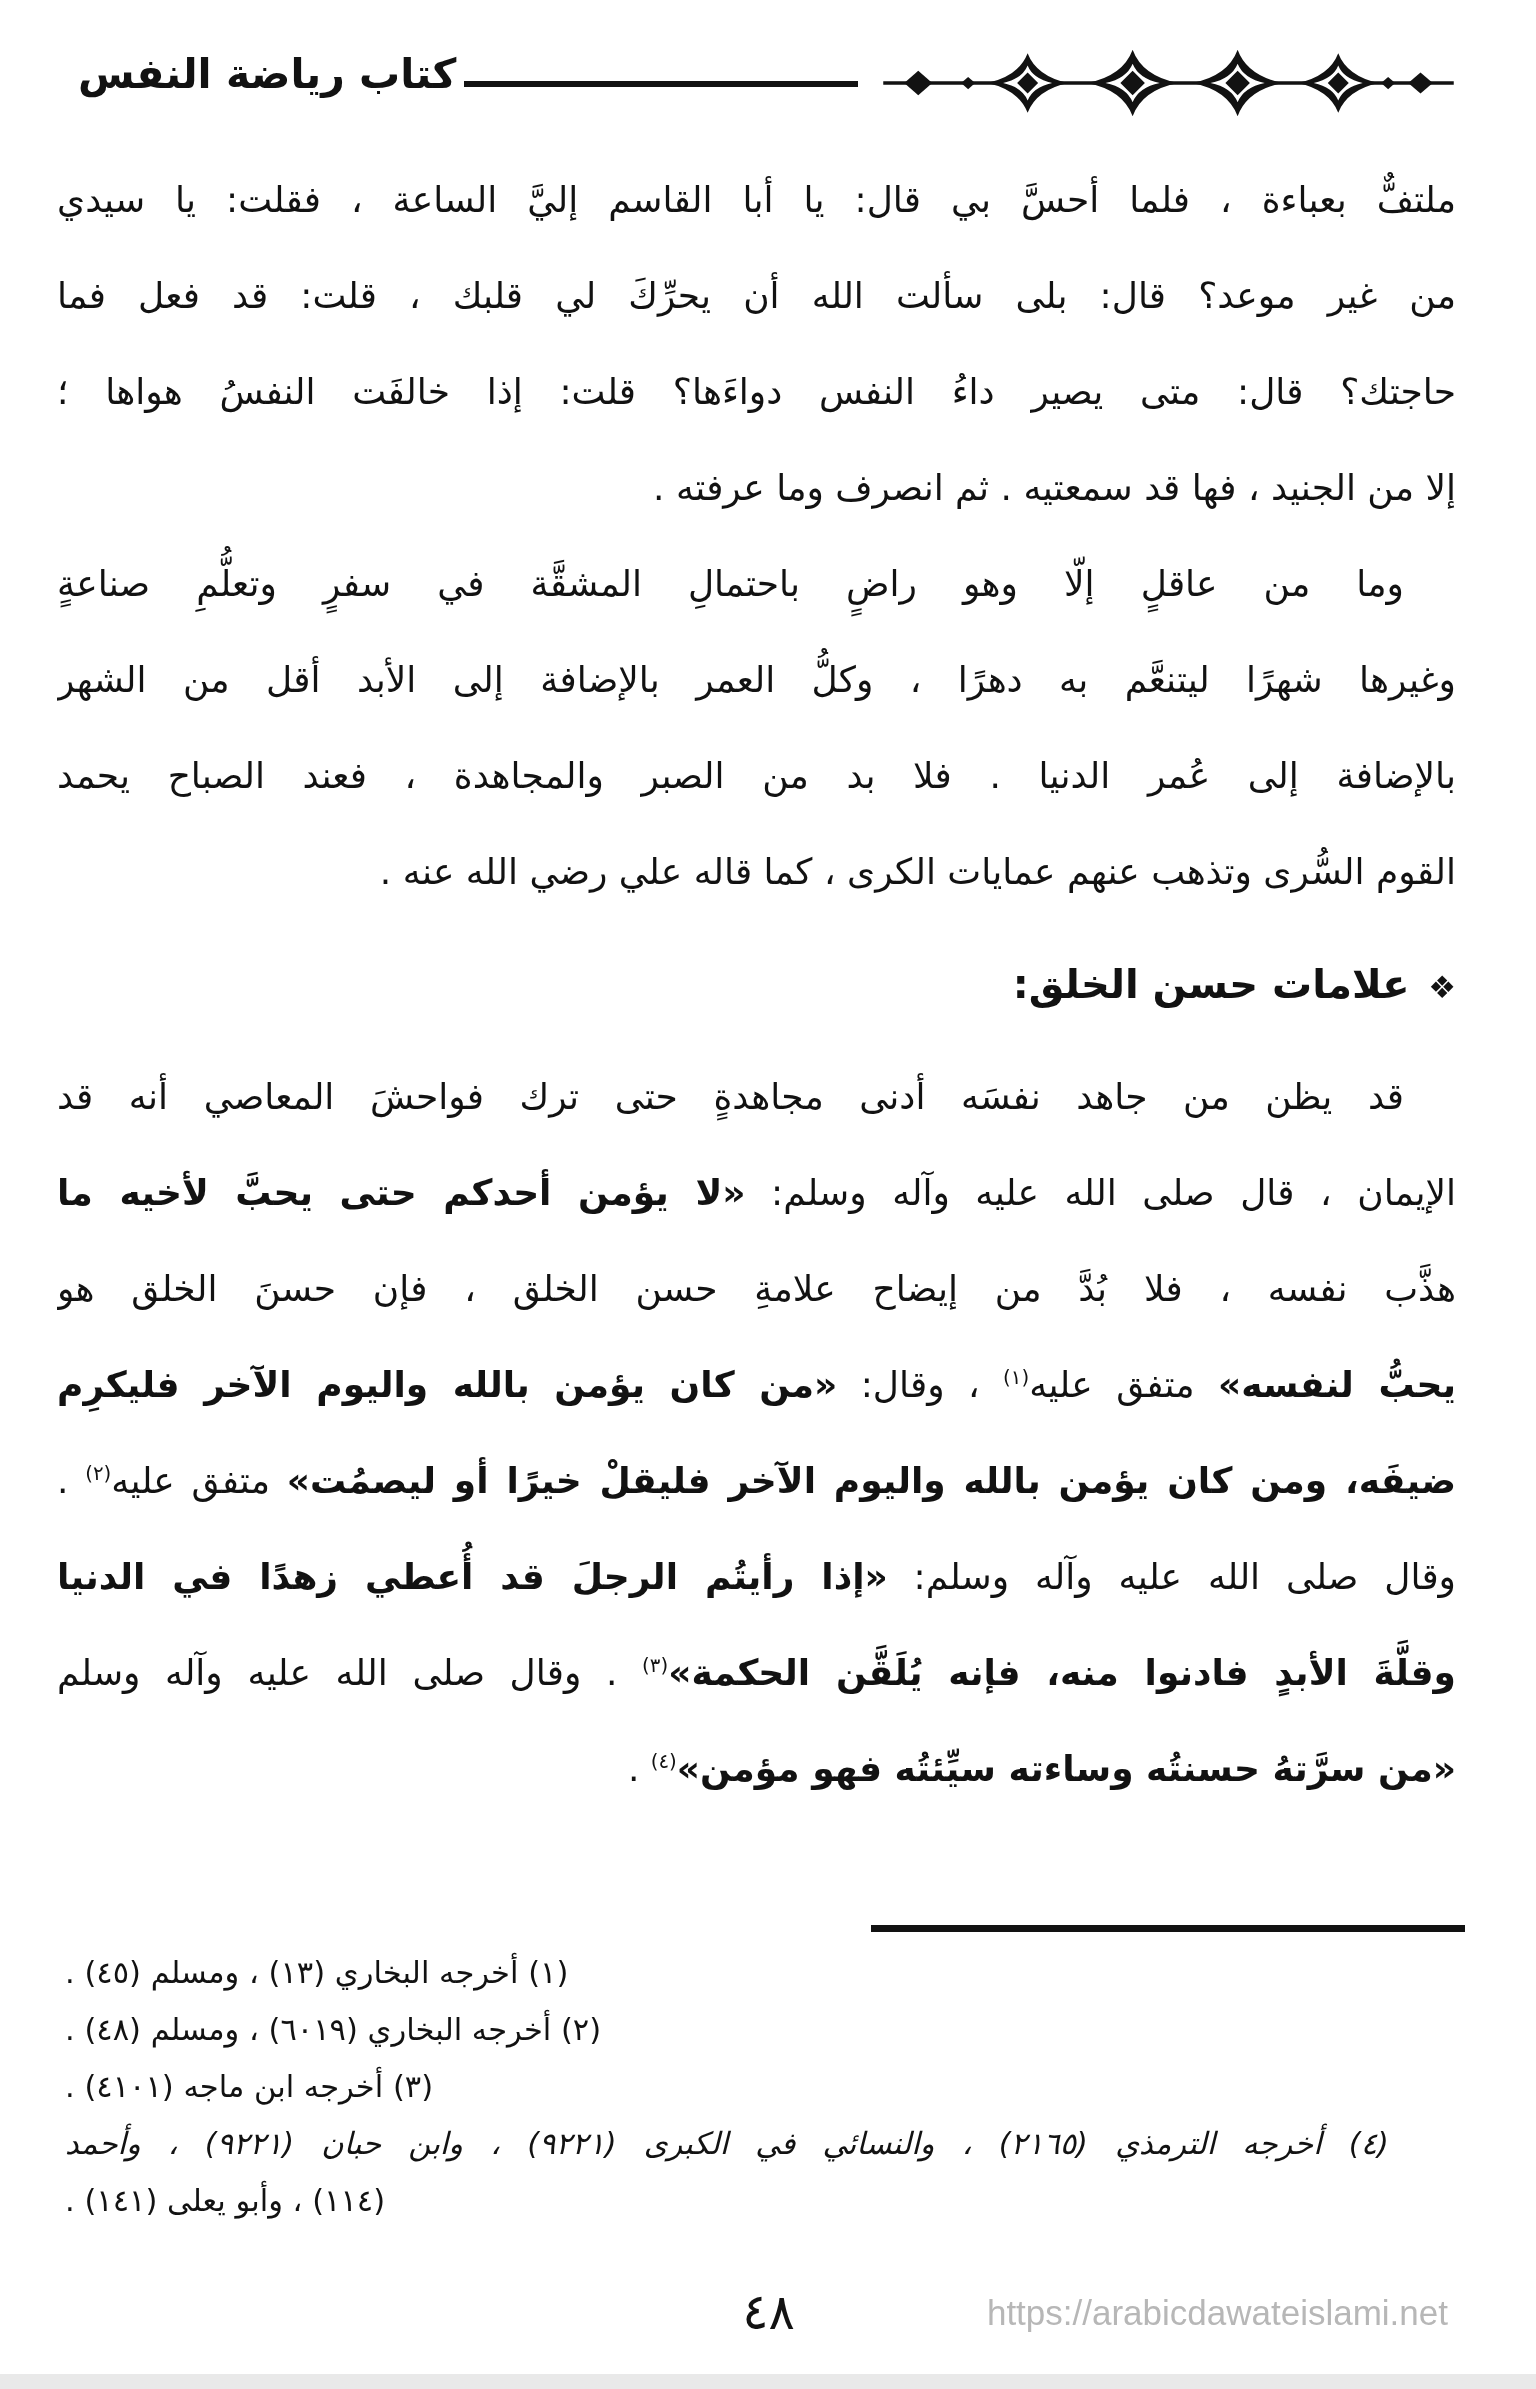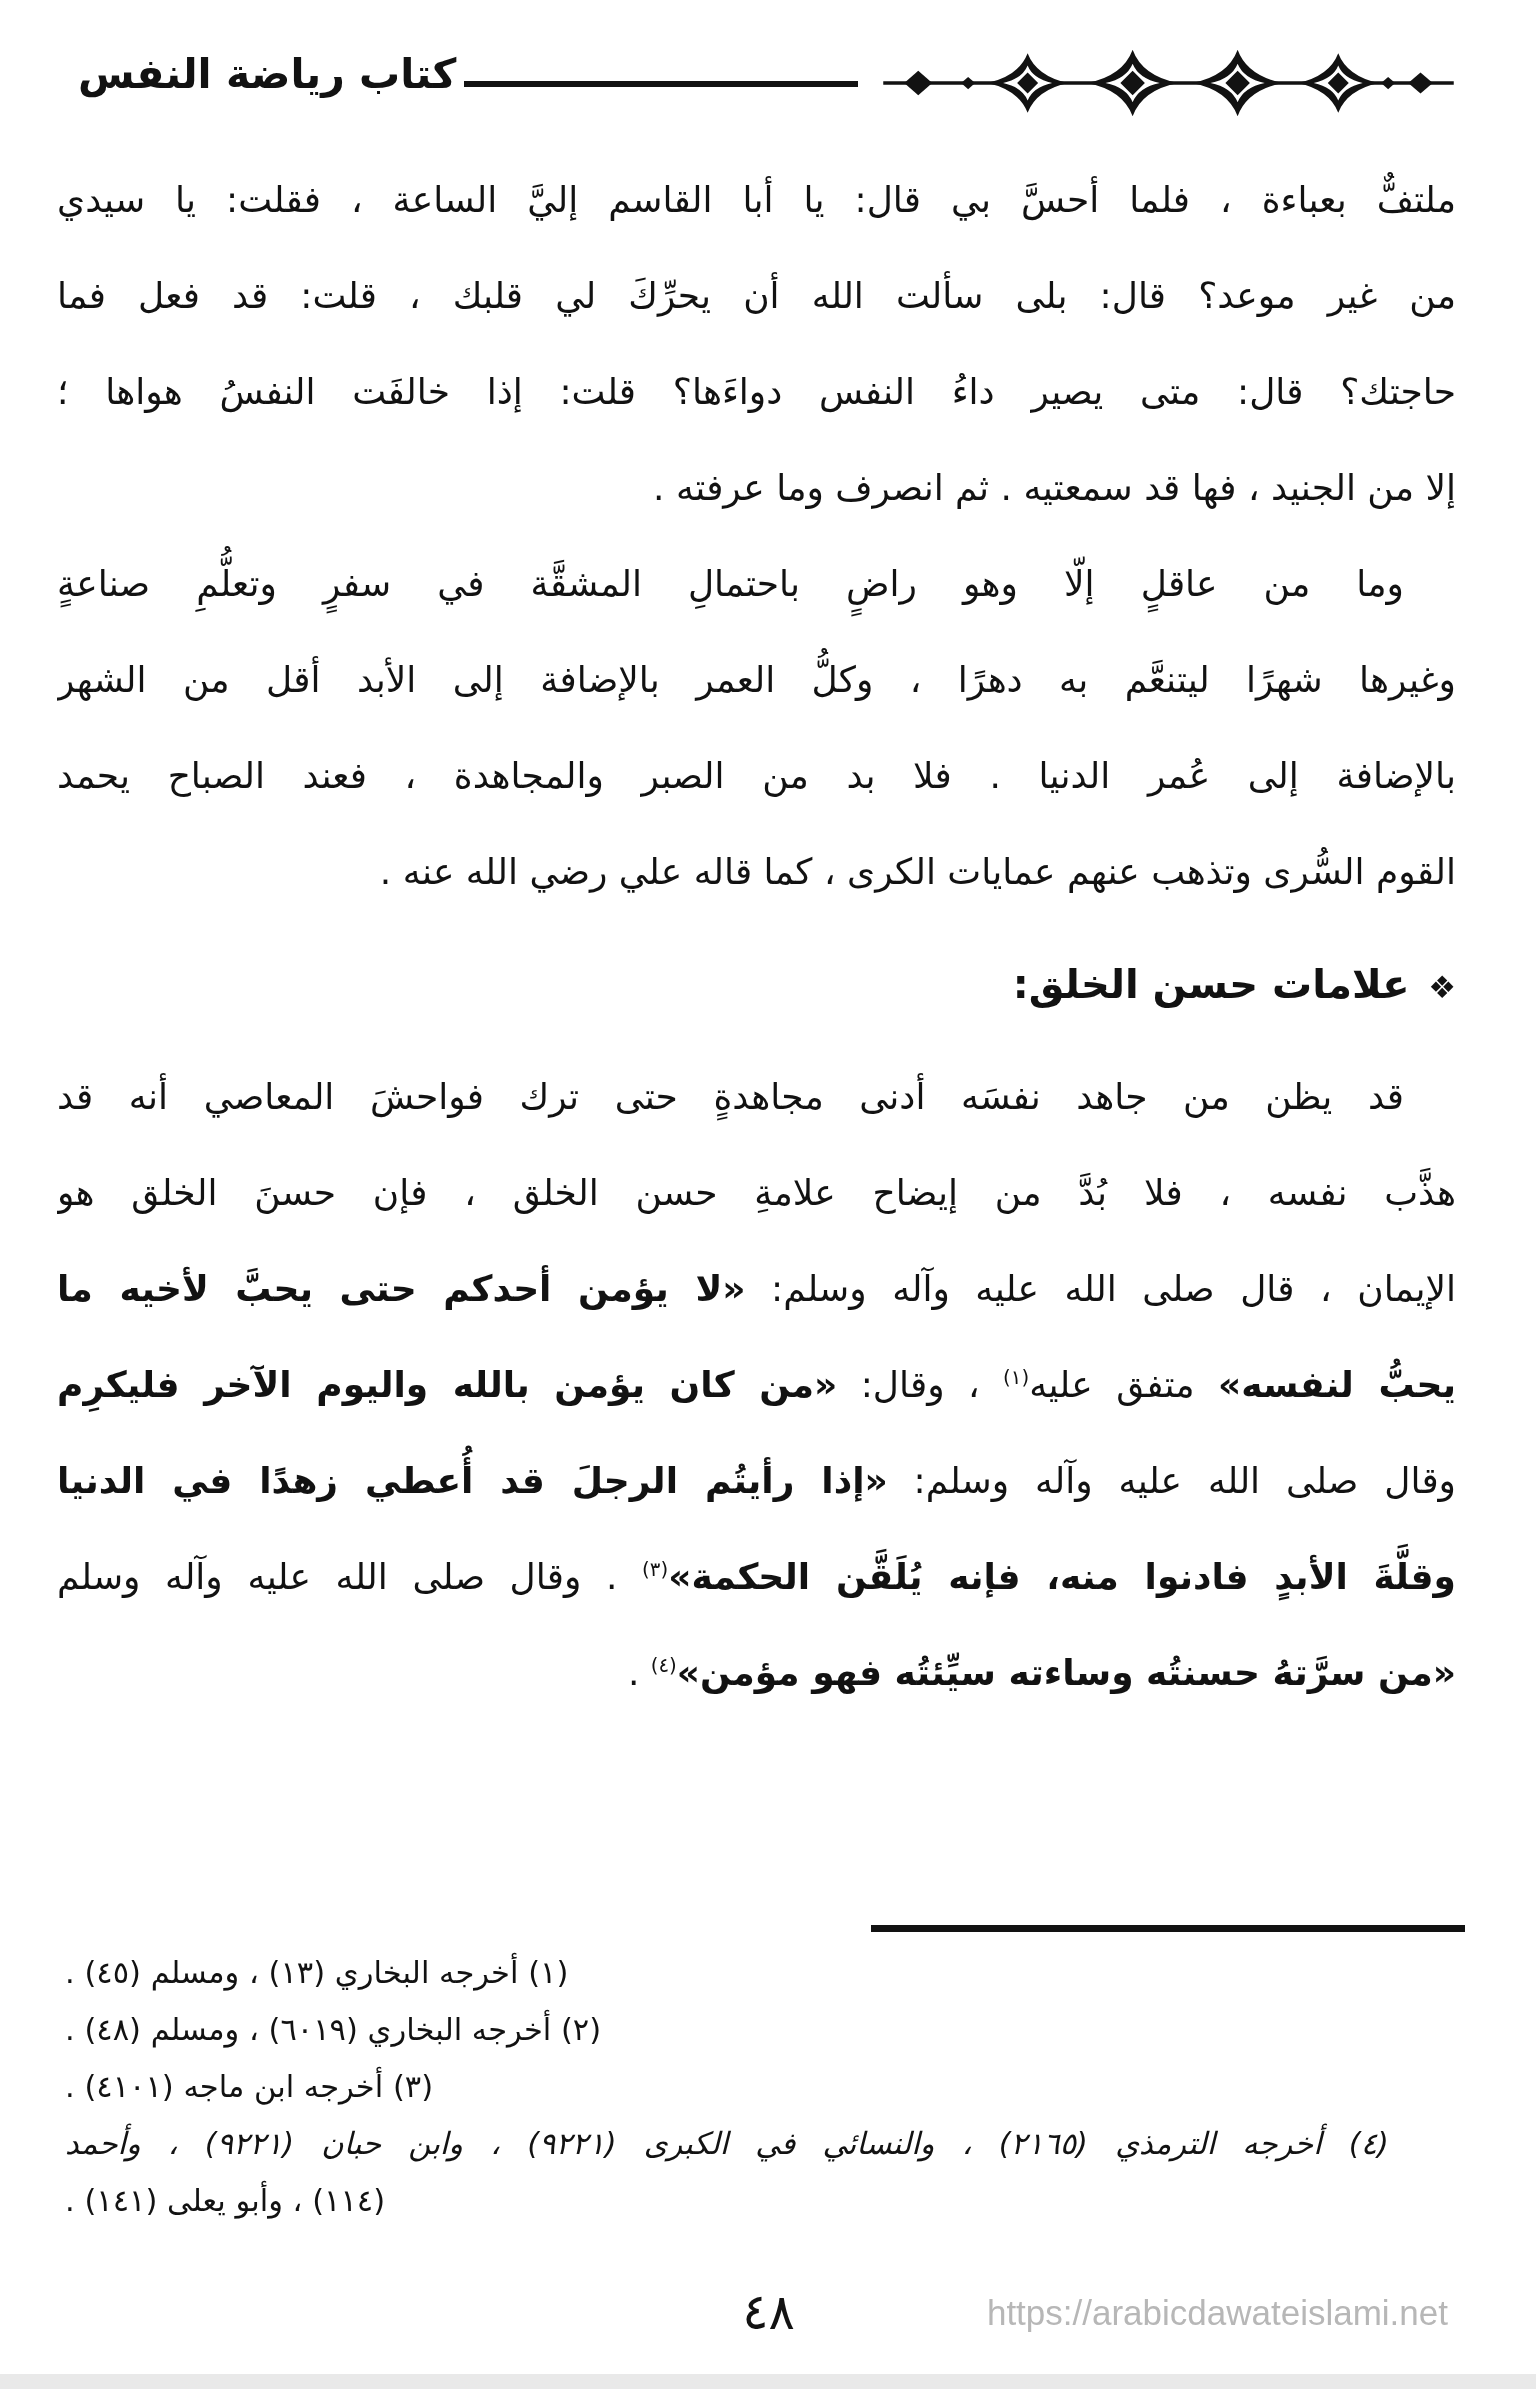--- a/index.html
+++ b/index.html
@@ -111,23 +111,24 @@
       <div class="row line j"><span>ملتفٌّ بعباءة ، فلما أحسَّ بي قال: يا أبا القاسم إليَّ الساعة ، فقلت: يا سيدي</span></div>
       <div class="row line j"><span>من غير موعد؟ قال: بلى سألت الله أن يحرِّكَ لي قلبك ، قلت: قد فعل فما</span></div>
       <div class="row line j"><span>حاجتك؟ قال: متى يصير داءُ النفس دواءَها؟ قلت: إذا خالفَت النفسُ هواها ؛</span></div>
       <div class="row line last"><span>إلا من الجنيد ، فها قد سمعتيه . ثم انصرف وما عرفته .</span></div>
       <div class="row line j indent"><span>وما من عاقلٍ إلّا وهو راضٍ باحتمالِ المشقَّة في سفرٍ وتعلُّمِ صناعةٍ</span></div>
       <div class="row line j"><span>وغيرها شهرًا ليتنعَّم به دهرًا ، وكلُّ العمر بالإضافة إلى الأبد أقل من الشهر</span></div>
       <div class="row line j"><span>بالإضافة إلى عُمر الدنيا . فلا بد من الصبر والمجاهدة ، فعند الصباح يحمد</span></div>
       <div class="row line last"><span>القوم السُّرى وتذهب عنهم عمايات الكرى ، كما قاله علي رضي الله عنه .</span></div>
       <div class="row heading"><span class="bullet">❖</span><span>علامات حسن الخلق:</span></div>
       <div class="row line j indent"><span>قد يظن من جاهد نفسَه أدنى مجاهدةٍ حتى ترك فواحشَ المعاصي أنه قد</span></div>
+      <div class="row line j"><span>الإيمان ، قال صلى الله عليه وآله وسلم: </span><span class="b">«لا يؤمن أحدكم حتى يحبَّ لأخيه ما</span></div>
       <div class="row line j"><span>هذَّب نفسه ، فلا بُدَّ من إيضاح علامةِ حسن الخلق ، فإن حسنَ الخلق هو</span></div>
-      <div class="row line j"><span>الإيمان ، قال صلى الله عليه وآله وسلم: </span><span class="b">«لا يؤمن أحدكم حتى يحبَّ لأخيه ما</span></div>
       <div class="row line j"><span class="b">يحبُّ لنفسه»</span><span> متفق عليه</span><span class="sup">(١)</span><span> ، وقال: </span><span class="b">«من كان يؤمن بالله واليوم الآخر فليكرِم</span></div>
+      <div class="row line j"><span class="b">ضيفَه، ومن كان يؤمن بالله واليوم الآخر فليقلْ خيرًا أو ليصمُت»</span><span> متفق عليه</span><span class="sup">(٢)</span><span> .</span></div>
       <div class="row line j"><span>وقال صلى الله عليه وآله وسلم: </span><span class="b">«إذا رأيتُم الرجلَ قد أُعطي زهدًا في الدنيا</span></div>
       <div class="row line j"><span class="b">وقلَّةَ الأبدٍ فادنوا منه، فإنه يُلَقَّن الحكمة»</span><span class="sup">(٣)</span><span> . وقال صلى الله عليه وآله وسلم</span></div>
       <div class="row line last"><span class="b">«من سرَّتهُ حسنتُه وساءته سيِّئتُه فهو مؤمن»</span><span class="sup">(٤)</span><span> .</span></div>
     </div>
 
   <div class="fn-sep"></div>
   <div class="footnotes" id="footnotes">
       <div class="fn">(١) أخرجه البخاري (١٣) ، ومسلم (٤٥) .</div>
       <div class="fn">(٢) أخرجه البخاري (٦٠١٩) ، ومسلم (٤٨) .</div>
       <div class="fn">(٣) أخرجه ابن ماجه (٤١٠١) .</div>

